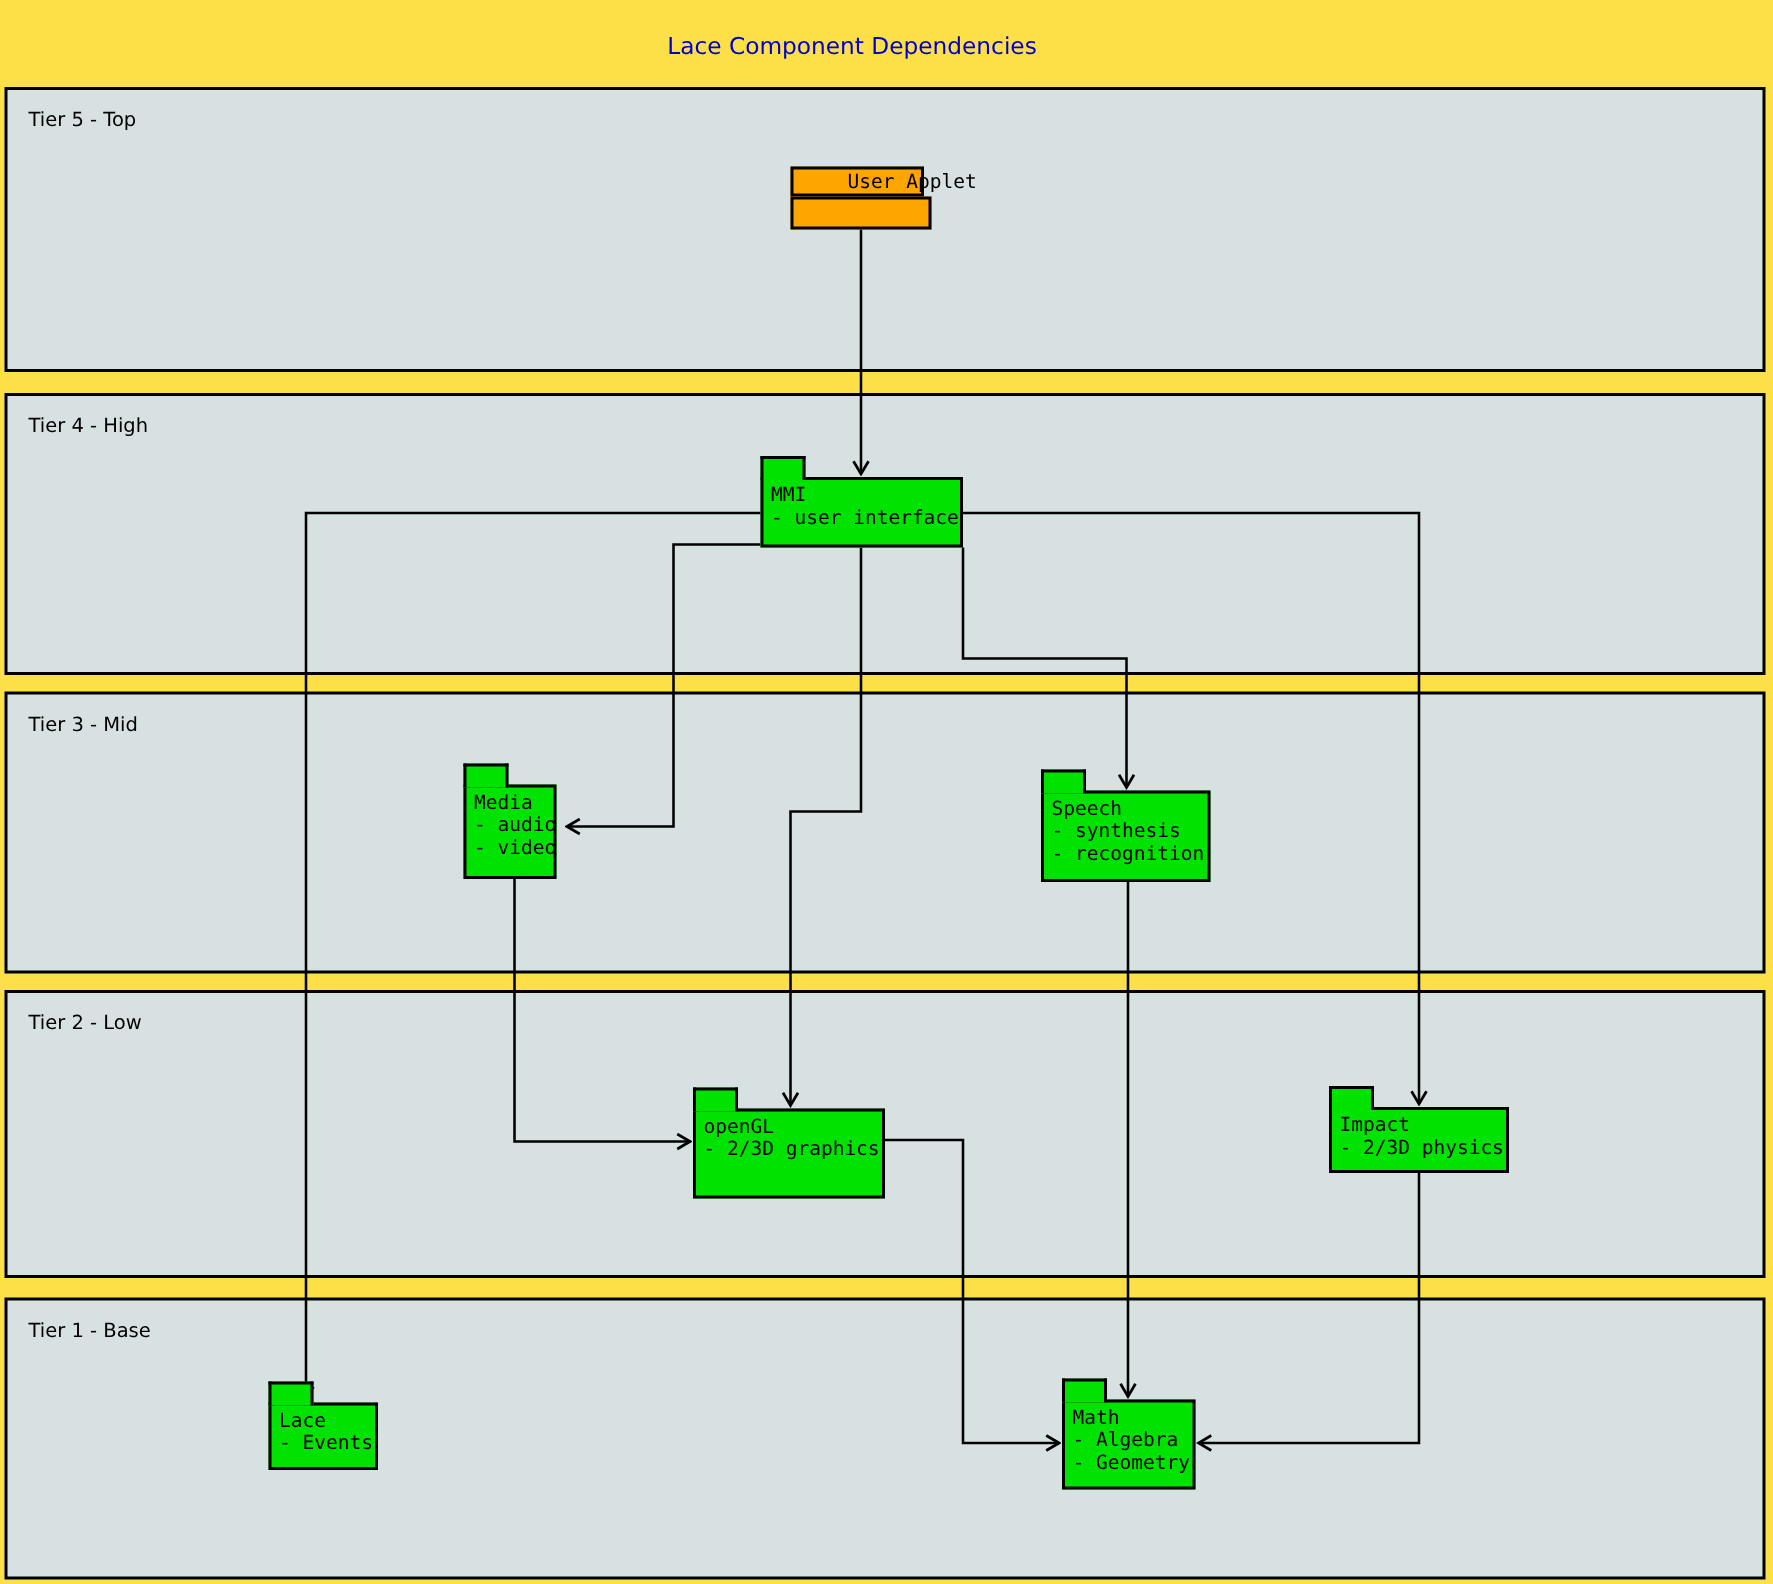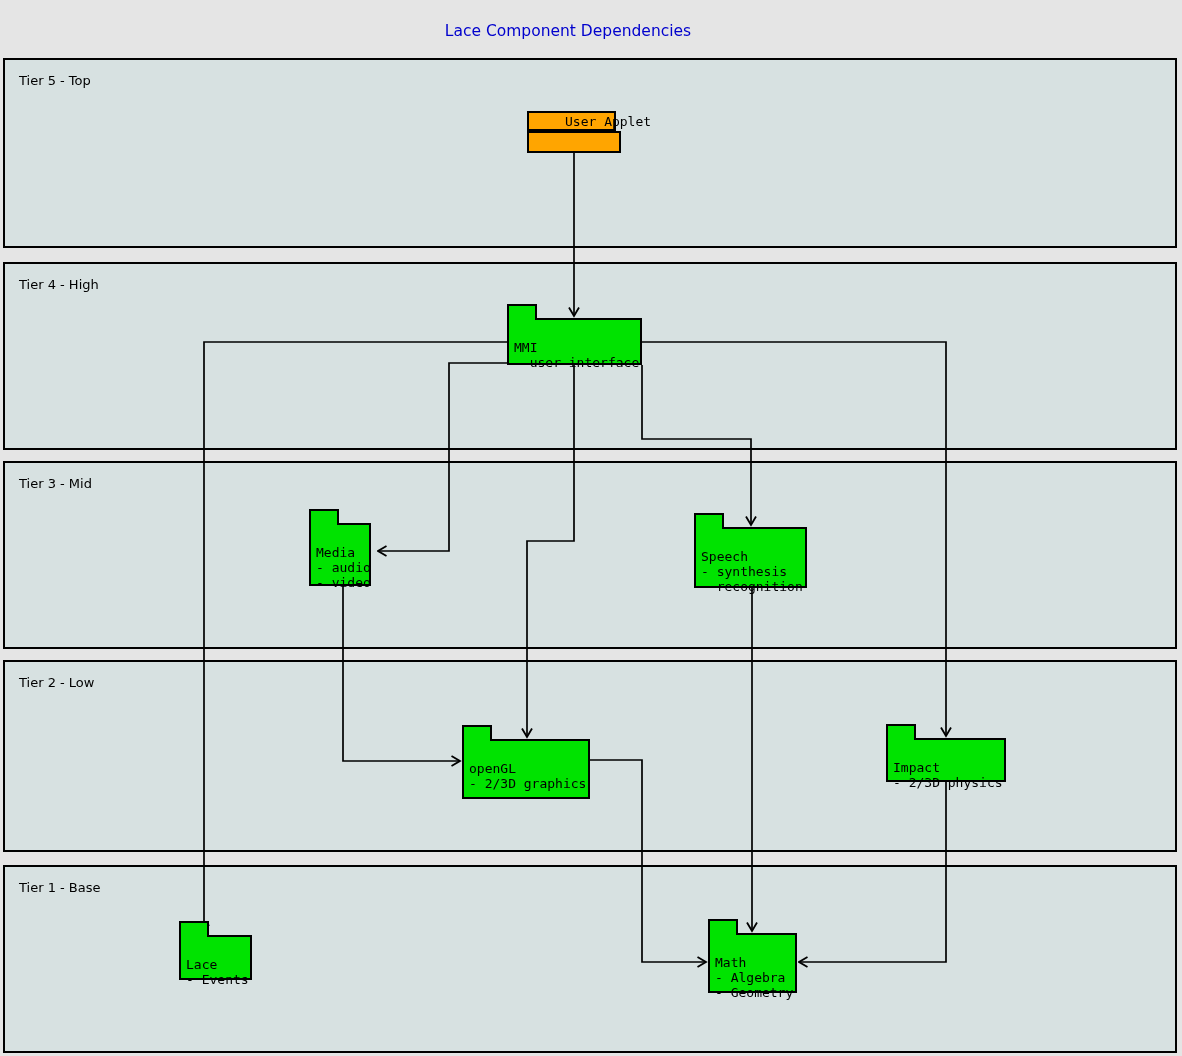--- a/index.html
+++ b/index.html
@@ -1,18 +1,18 @@
 <!DOCTYPE html>
 <html><head>
 <meta charset="utf-8">
 <style>
   html,body { margin:0; padding:0; background:#ffffff; }
   #canvas {
     position:relative; width:1182px; height:1056px;
-    background:#e5e5e5; overflow:hidden;
+    background:#fde047; overflow:hidden;
     font-family:"DejaVu Sans","Liberation Sans",sans-serif;
   }
   .title {
     position:absolute; top:22px; left:0; width:1136px;
     text-align:center; font-size:15.5px; color:#0000cd;
   }
   .tier {
     position:absolute; left:3px; width:1174px;
     background:#d7e1e1; border:2px solid #000; box-sizing:border-box;
   }
@@ -23,21 +23,21 @@
   .note {
     position:absolute; top:202px; right:25px;
     font-size:13px; color:#000; white-space:nowrap;
   }
   svg.wires { position:absolute; left:0; top:0; pointer-events:none; }
   .node {
     position:absolute; box-sizing:border-box;
     border:2px solid #000; background:#00e300;
     font-family:"DejaVu Sans Mono","Liberation Mono",monospace;
     font-size:13px; line-height:15px; color:#000;
-    padding:20px 0 0 5px; white-space:nowrap;
+    padding:3px 0 0 5px; white-space:nowrap;
   }
   .node .tab {
     position:absolute; left:-2px; top:-16px; width:30px; height:16px;
     background:#00e300; border:2px solid #000; border-bottom:none;
     box-sizing:border-box;
   }
   .applet-label, .applet-body {
     position:absolute; box-sizing:border-box;
     border:2px solid #000; background:#ffa500;
     font-family:"DejaVu Sans Mono","Liberation Mono",monospace;

